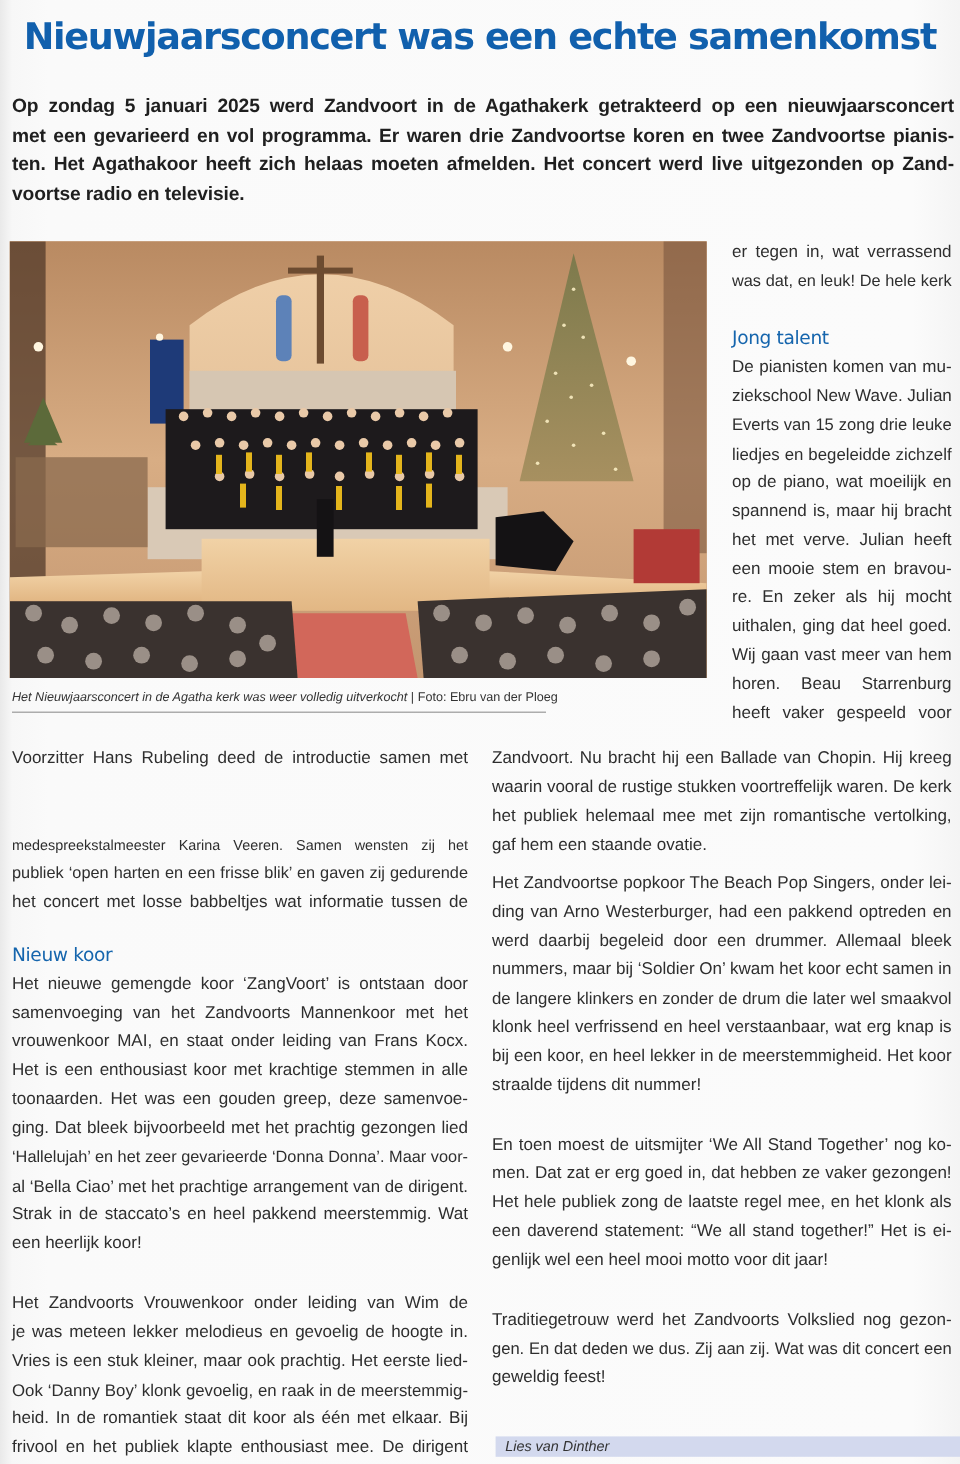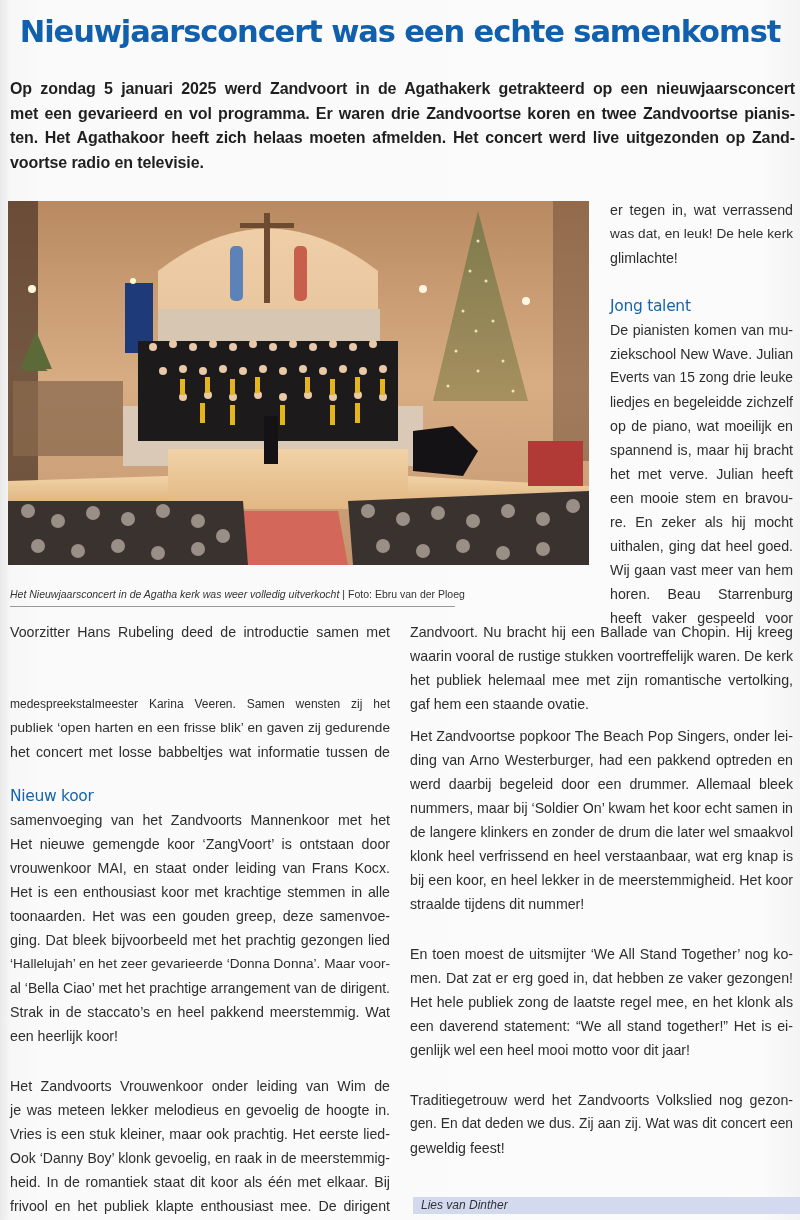--- a/index.html
+++ b/index.html
@@ -37,21 +37,20 @@
   }
   .photo svg { display: block; width: 100%; height: 100%; }
   .caption {
     position: absolute; left: 10px; top: 575px; width: 445px;
     font-family: "Liberation Sans", sans-serif;
     font-size: 10.5px;
     color: #333;
     white-space: nowrap;
     padding-bottom: 6px;
     border-bottom: 1px solid #9a9a9a;
-    margin-top: 13px;
   }
   .caption .cap-text { font-style: italic; }
   .caption .sep { margin: 0 3px; }
   .col {
     position: absolute;
     font-family: "Liberation Sans", sans-serif;
     font-size: 14.2px;
     line-height: 24px;
     color: #2e2e2e;
     text-align: justify;
@@ -256,21 +255,20 @@
   </svg>
 </div>
 
 <div class="caption">
   <span class="cap-text">Het Nieuwjaarsconcert in de Agatha kerk was weer volledig uitverkocht</span><span class="sep">|</span><span>Foto: Ebru van der Ploeg</span>
 </div>
 
 <div class="col" style="left:610px; top:198px; width:183px;">
   <span class="line">er tegen in, wat verrassend</span>
   <span class="line" style="font-size: 13.6px;">was dat, en leuk! De hele kerk</span>
-  <span class="line last">glimlachte!</span>
   <div class="gap"></div>
   <div class="sub">Jong talent</div>
   <span class="line">De pianisten komen van mu-</span>
   <span class="line">ziekschool New Wave. Julian</span>
   <span class="line" style="font-size: 13.8px;">Everts van 15 zong drie leuke</span>
   <span class="line" style="font-size: 14px;">liedjes en begeleidde zichzelf</span>
   <span class="line">op de piano, wat moeilijk en</span>
   <span class="line">spannend is, maar hij bracht</span>
   <span class="line">het met verve. Julian heeft</span>
   <span class="line">een mooie stem en bravou-</span>
@@ -281,22 +279,22 @@
   <span class="line">heeft vaker gespeeld voor</span>
 </div>
 
 <div class="col" style="left:10px; top:620px; width:380px;">
   <span class="line">Voorzitter Hans Rubeling deed de introductie samen met</span>
   <span class="line" style="font-size: 12px; margin-top: 48px;">medespreekstalmeester Karina Veeren. Samen wensten zij het</span>
   <span class="line" style="font-size: 13.6px;">publiek ‘open harten en een frisse blik’ en gaven zij gedurende</span>
   <span class="line">het concert met losse babbeltjes wat informatie tussen de</span>
   <div class="gap" style="height:20px"></div>
   <div class="sub">Nieuw koor</div>
+  <span class="line">Het nieuwe gemengde koor ‘ZangVoort’ is ontstaan door</span>
   <span class="line">samenvoeging van het Zandvoorts Mannenkoor met het</span>
-  <span class="line">Het nieuwe gemengde koor ‘ZangVoort’ is ontstaan door</span>
   <span class="line">vrouwenkoor MAI, en staat onder leiding van Frans Kocx.</span>
   <span class="line">Het is een enthousiast koor met krachtige stemmen in alle</span>
   <span class="line">toonaarden. Het was een gouden greep, deze samenvoe-</span>
   <span class="line">ging. Dat bleek bijvoorbeeld met het prachtig gezongen lied</span>
   <span class="line" style="font-size: 13.6px;">‘Hallelujah’ en het zeer gevarieerde ‘Donna Donna’. Maar voor-</span>
   <span class="line" style="font-size: 14px;">al ‘Bella Ciao’ met het prachtige arrangement van de dirigent.</span>
   <span class="line">Strak in de staccato’s en heel pakkend meerstemmig. Wat</span>
   <span class="line last">een heerlijk koor!</span>
   <div class="gap" style="height:26px"></div>
   <span class="line">Het Zandvoorts Vrouwenkoor onder leiding van Wim de</span>

